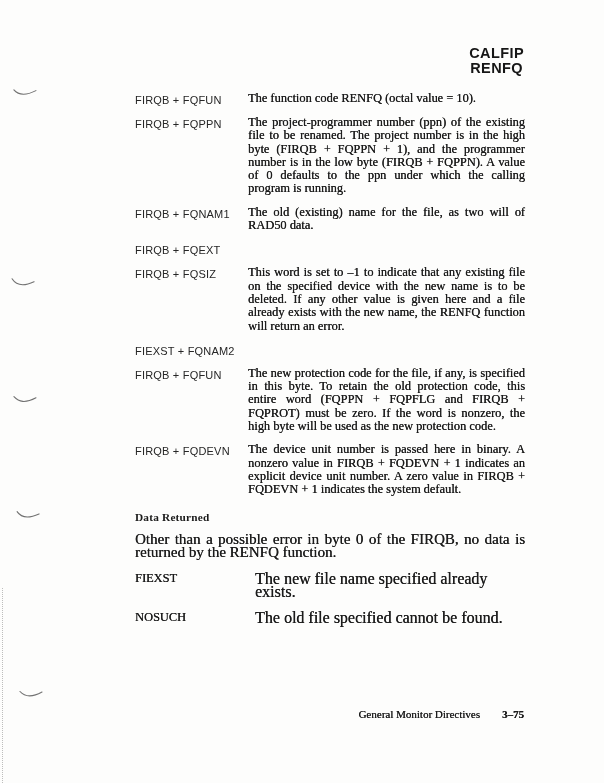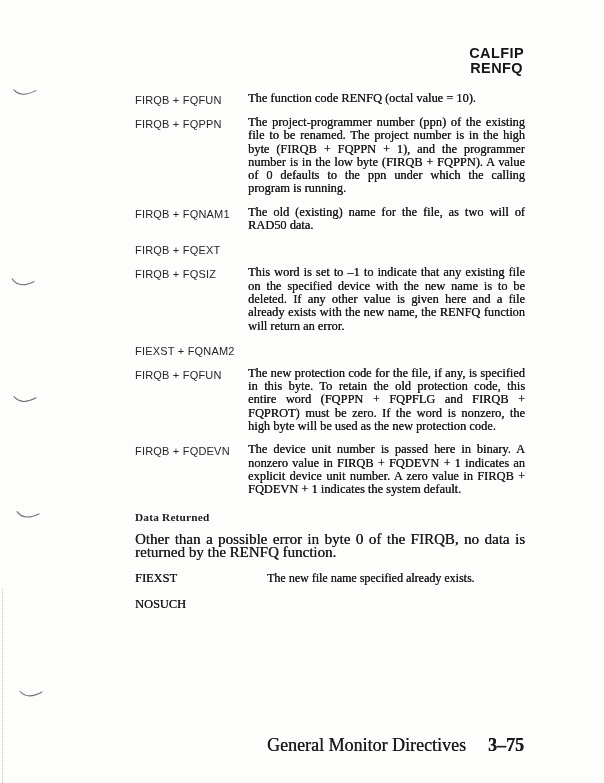--- a/index.html
+++ b/index.html
@@ -46,30 +46,30 @@
   .section-heading{
     font-family:Liberation Serif, serif;
     font-weight:700;font-size:11.3px;letter-spacing:.2px;
     margin:14px 0 10px;color:#1a1a1a;
     text-shadow:none;
   }
   .body-par{
     font-size:15px;line-height:13.6px;
     text-align:justify;margin:8px 0 12px;
   }
-  .error-row{display:flex;align-items:flex-start;margin-bottom:13px;gap:12px;}
+  .error-row{display:flex;align-items:flex-start;margin-bottom:13px;}
   .error-code{
     width:120px;flex:none;
     font-size:12.4px;line-height:13.3px;
   }
-  .error-desc{flex:1;font-size:12px;line-height:13.3px;}
+  .error-desc{flex:1;font-size:16px;line-height:13.3px;}
   
   .doc-footer{
-    position:absolute;top:735px;right:80px;
-    font-size:18px;white-space:nowrap;
+    position:absolute;top:708px;right:80px;
+    font-size:11px;white-space:nowrap;
     text-shadow:0.25px 0 0 currentColor;
   }
   .doc-footer .pagenum{font-weight:700;margin-left:22px;}
   
   .mark{position:absolute;width:24px;height:13px;}
   .mark svg{display:block;width:100%;height:100%;}
   .m1{left:13px;top:86px;transform:rotate(-2deg);}
   .m2{left:11px;top:276px;transform:rotate(1deg);}
   .m3{left:13px;top:393px;transform:rotate(-1deg);}
   .m4{left:16px;top:508px;transform:rotate(2deg);}
@@ -161,20 +161,21 @@
     <p class="body-par">Other than a possible error in byte 0 of the FIRQB, no data is returned by the RENFQ function.</p>
 
 
     <div class="error-row">
       <div class="error-code">FIEXST</div>
       <div class="error-desc">The new file name specified already exists.</div>
     </div>
 
     <div class="error-row">
       <div class="error-code">NOSUCH</div>
+      <div class="error-desc">The old file specified cannot be found.</div>
     </div>
 
   </div>
 
   <div class="doc-footer">
     <span>General Monitor Directives</span><span class="pagenum">3–75</span>
   </div>
 
 </div>
 

